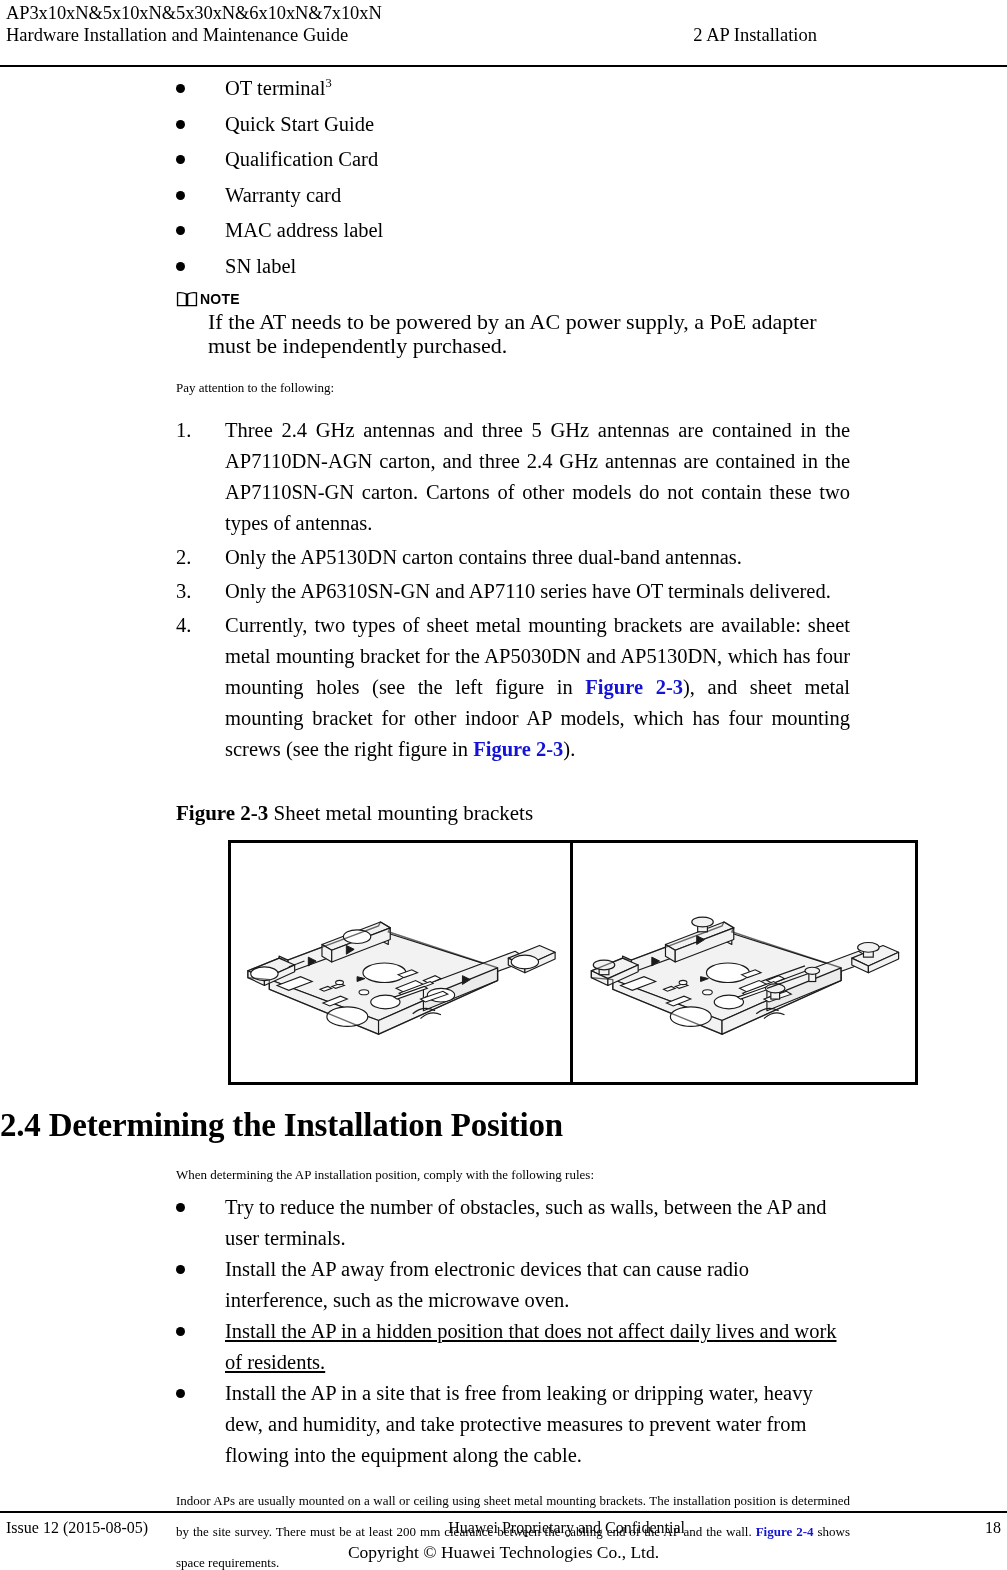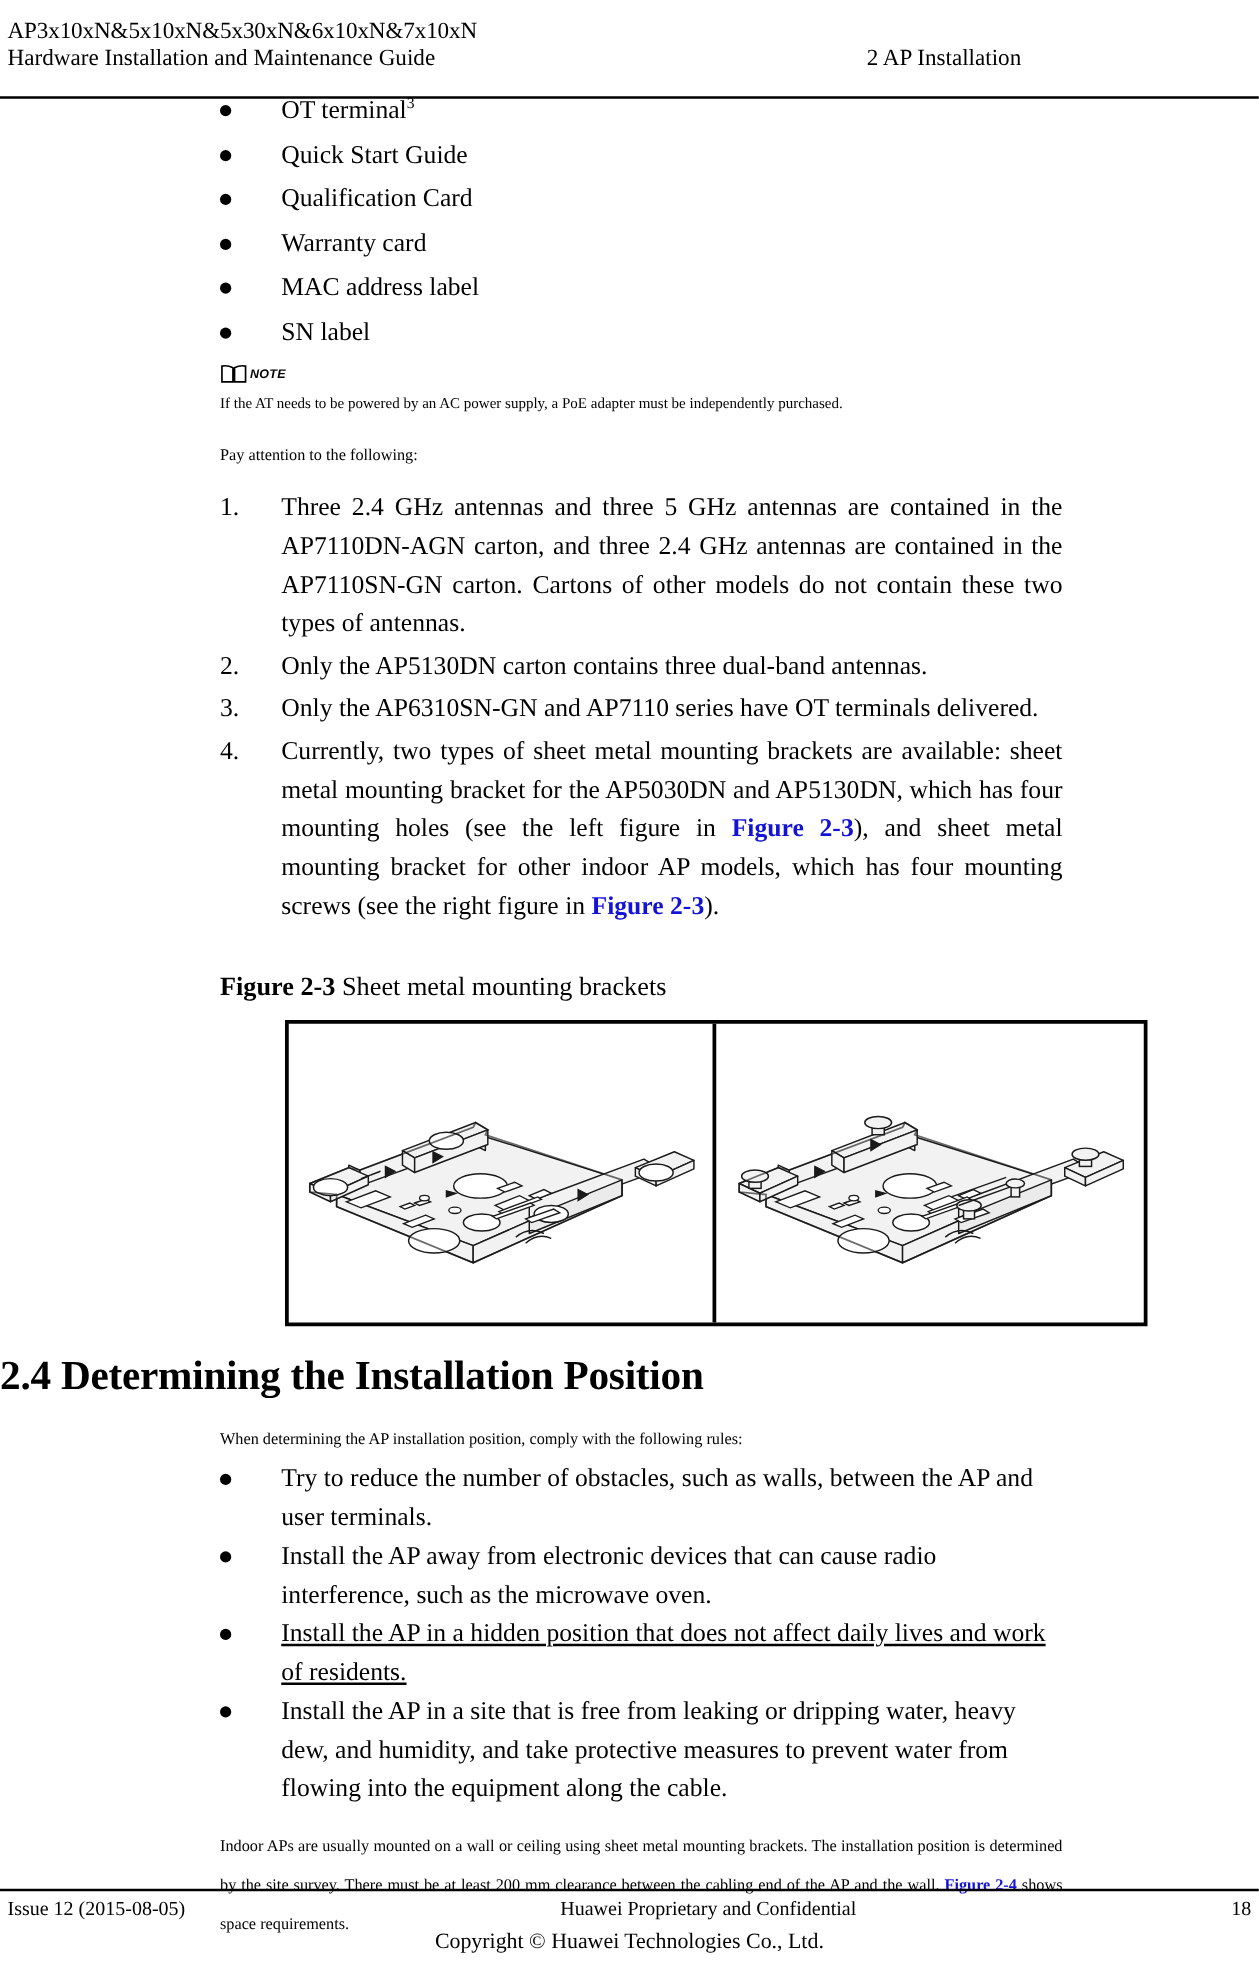--- a/index.html
+++ b/index.html
@@ -10,21 +10,21 @@
     background: #ffffff;
     font-family: "Liberation Serif", "DejaVu Serif", serif;
     color: #000000;
     position: relative;
     overflow: hidden;
   }
 
   
   .page-header {
     position: absolute;
-    top: 12px; left: 0;
+    top: 0; left: 0;
     width: 823px;
     padding: 2px 6px 0 6px;
   }
   .hdr-line1 {
     font-size: 18.5px;
     line-height: 22px;
     letter-spacing: -0.1px;
     white-space: nowrap;
   }
   .hdr-line2 {
@@ -73,30 +73,30 @@
     display: flex;
     align-items: flex-end;
     gap: 2px;
     margin-top: 6px;
     margin-bottom: 2px;
   }
   .note-icon { width: 22px; height: 18px; display:block; }
   .note-label {
     font-family: "Liberation Sans", "DejaVu Sans", sans-serif;
     font-weight: bold;
-    font-size: 10px;
+    font-size: 14px;
     line-height: 15px;
     letter-spacing: 0.2px;
     padding-bottom: 1px;
-    font-style: italic;
   }
   .note-body {
-    font-size: 12px;
+    font-size: 22px;
     line-height: 24px;
     margin-bottom: 2px;
+    margin-left: 32px;
   }
 
   
   p.body {
     font-size: 13px;
     line-height: 31px;
     margin: 14px 0 0 0;
     text-align: justify;
     text-justify: inter-word;
   }

